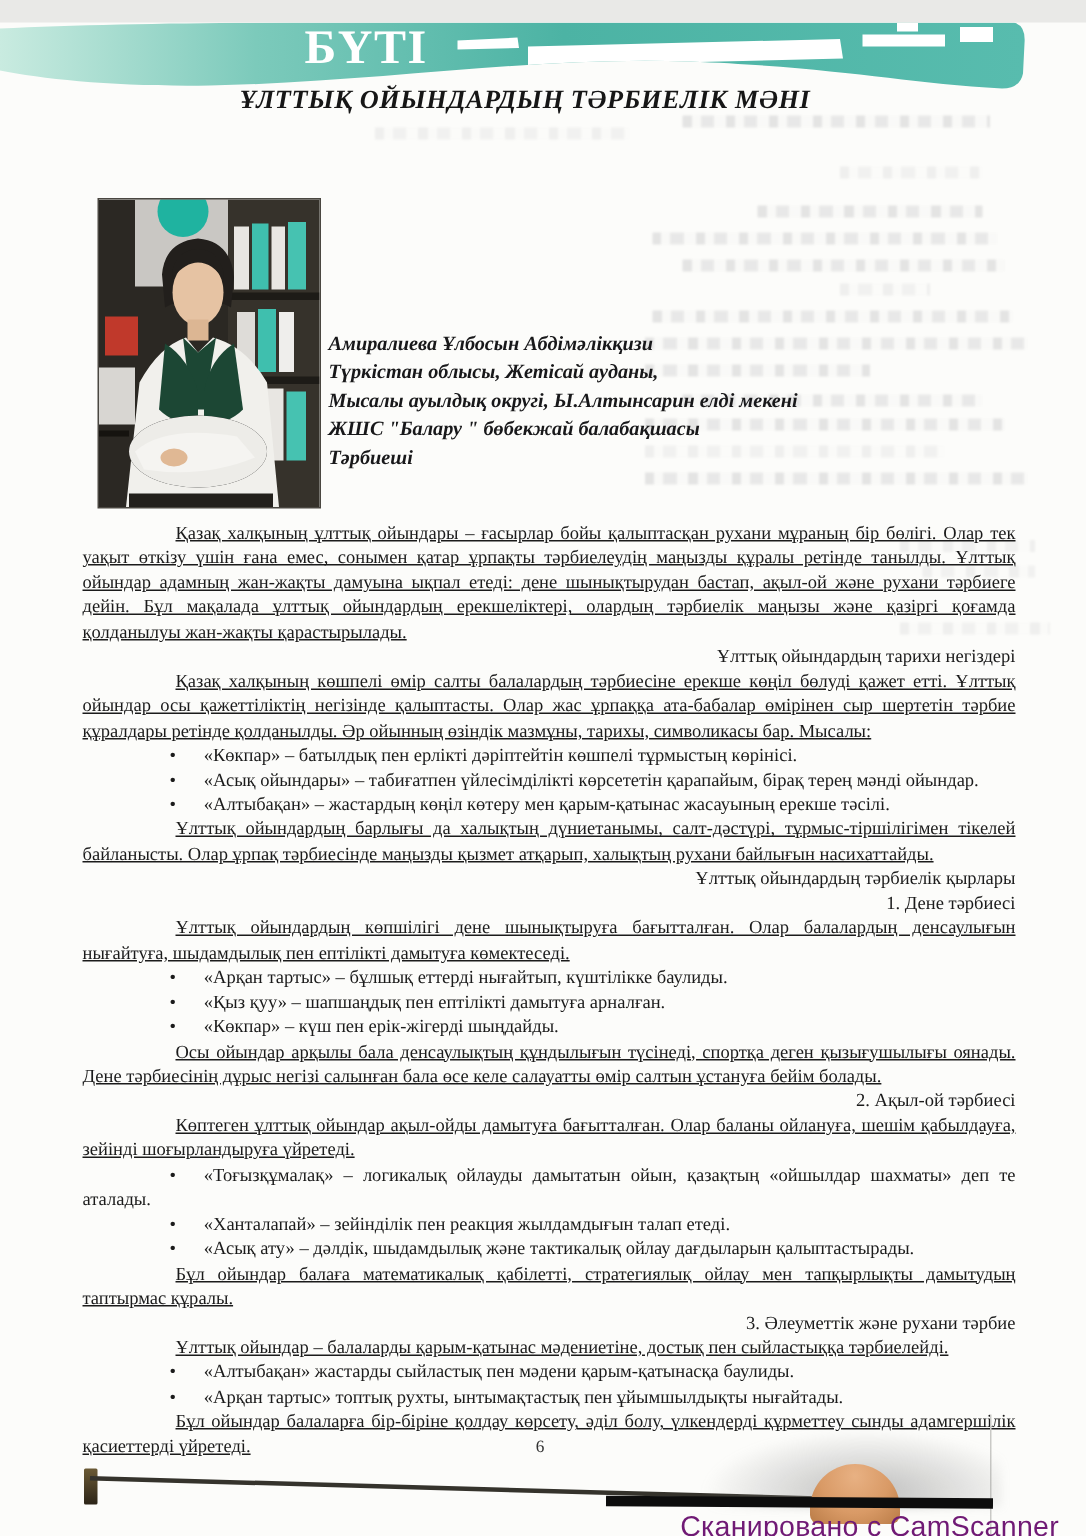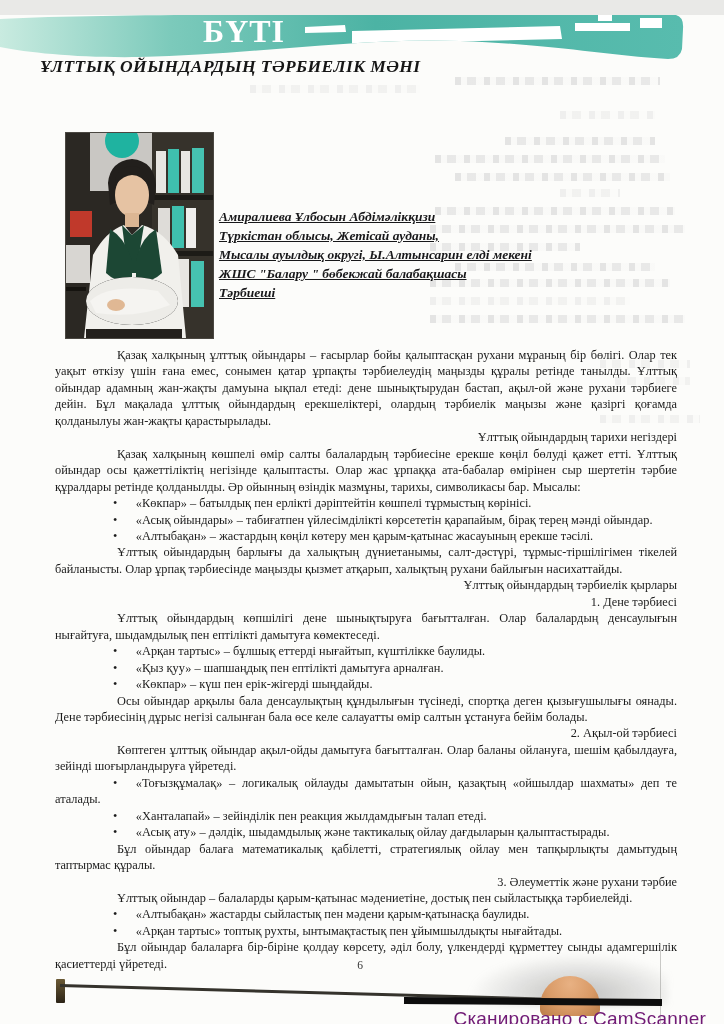--- a/index.html
+++ b/index.html
@@ -10,41 +10,41 @@
     background:#fcfcfa;
     overflow:hidden;
     font-family:"Liberation Serif", serif;
     color:#1d1d1d;
   }
   
   .band{position:absolute;left:0;top:0;width:724px;height:52px;}
   
   .title{
     position:absolute;left:40px;top:41px;width:620px;
-    text-align:left;
+    text-align:center;
     font-size:17.5px;font-weight:bold;font-style:italic;
     letter-spacing:.4px;color:#161616;
     font-family:"Liberation Serif", serif;
   }
   
   .photo{position:absolute;left:66px;top:118px;width:147px;height:205px;outline:1px solid #4a4741;}
   
   .author{
-    position:absolute;left:219px;top:192px;width:470px;
+    position:absolute;left:219px;top:204px;width:470px;
     font-size:13.5px;line-height:19px;
-    font-weight:bold;font-style:italic;color:#18181a;text-decoration:underline;
+    font-weight:bold;font-style:italic;color:#18181a;
   }
   .author div{white-space:nowrap;}
   
   .article{
     position:absolute;left:55px;top:332px;width:622px;
     font-size:12.35px;line-height:16.45px;color:#1b1b1b;
   }
   .blk{margin:0;text-align:right;}
-  .blk-p{text-align:justify;text-indent:62px;}
+  .blk-p{text-align:justify;text-indent:62px;text-decoration:underline;}
   .blk-h{text-indent:62px;}
   .blk-li{text-align:justify;text-indent:58px;}
   
   .pagenum{
     position:absolute;left:350px;top:944px;width:20px;
     text-align:center;font-size:11.5px;color:#333;
   }
   
   .noise{
     position:absolute;height:8px;opacity:.45;filter:blur(.6px);

